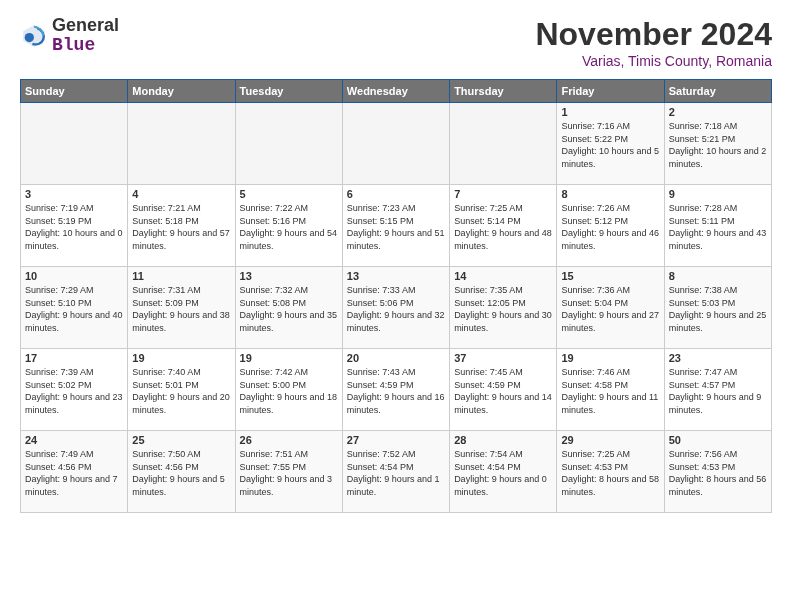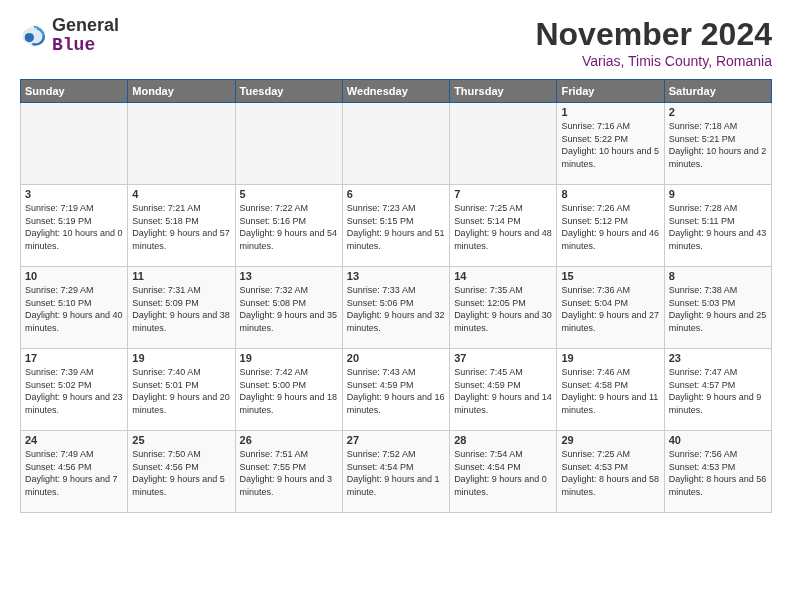--- a/index.html
+++ b/index.html
@@ -337,21 +337,21 @@
 and 0 minutes.</div>
           </td>
           <td class="alt-row">
             <div class="day-num">29</div>
             <div class="day-info">Sunrise: 7:25 AM
 Sunset: 4:53 PM
 Daylight: 8 hours
 and 58 minutes.</div>
           </td>
           <td class="alt-row">
-            <div class="day-num">40</div>
+            <div class="day-num">50</div>
             <div class="day-info">Sunrise: 7:56 AM
 Sunset: 4:53 PM
 Daylight: 8 hours
 and 56 minutes.</div>
           </td>
         </tr>
       </tbody>
   </table>
 </div>
 

